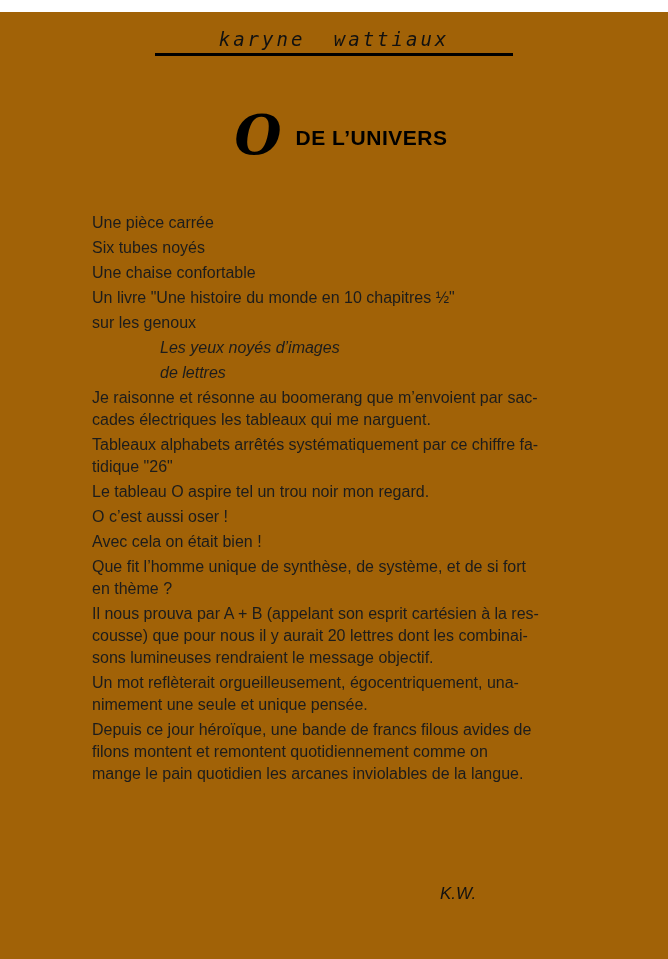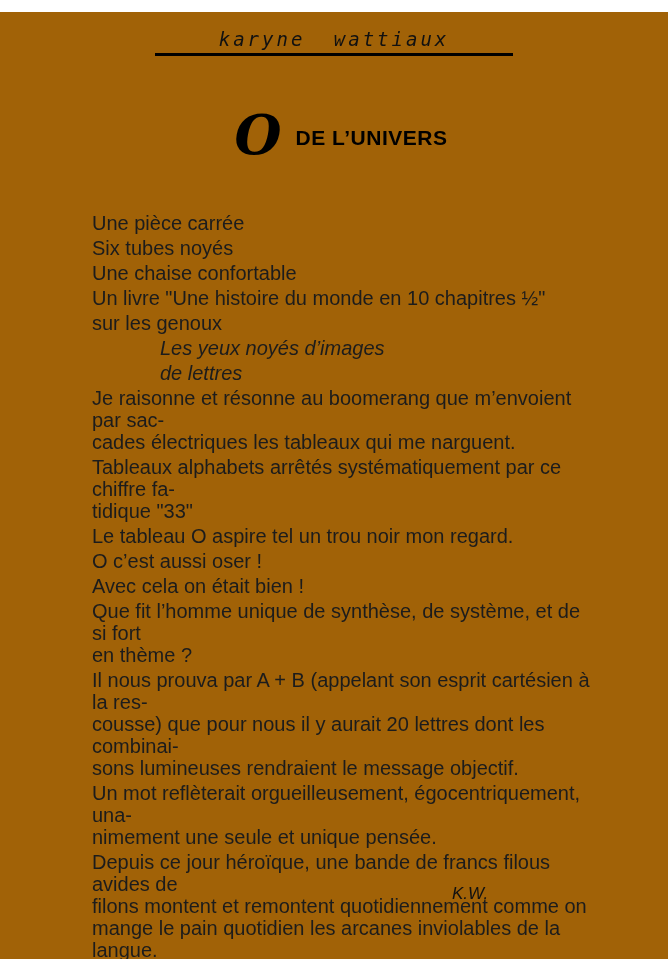--- a/index.html
+++ b/index.html
@@ -61,34 +61,34 @@
     line-height: 54px;
     color: #000000;
     margin: 0 14px 6px 14px;
   }
   
   .body-text {
     margin: 44px 0 0 92px;
     width: 500px;
   }
   .p {
-    font-size: 20px;
+    font-size: 16px;
     line-height: 22px;
     margin: 0 0 3px 0;
     white-space: pre-line;
     color: #1c1c1c;
   }
   .p.indent-italic {
     font-style: italic;
     padding-left: 68px;
   }
   
   .signature {
     position: absolute;
-    left: 452px;
+    left: 440px;
     top: 872px;
     font-style: italic;
     font-size: 17px;
     color: #111111;
   }
 </style>
 </head>
 <body>
 
 <div class="page">
@@ -107,21 +107,21 @@
     <div class="p">Une pièce carrée</div>
     <div class="p">Six tubes noyés</div>
     <div class="p">Une chaise confortable</div>
     <div class="p">Un livre "Une histoire du monde en 10 chapitres ½"</div>
     <div class="p">sur les genoux</div>
     <div class="p indent-italic">Les yeux noyés d’images</div>
     <div class="p indent-italic">de lettres</div>
     <div class="p">Je raisonne et résonne au boomerang que m’envoient par sac-
 cades électriques les tableaux qui me narguent.</div>
     <div class="p">Tableaux alphabets arrêtés systématiquement par ce chiffre fa-
-tidique "33"</div>
+tidique "26"</div>
     <div class="p">Le tableau O aspire tel un trou noir mon regard.</div>
     <div class="p">O c’est aussi oser !</div>
     <div class="p">Avec cela on était bien !</div>
     <div class="p">Que fit l’homme unique de synthèse, de système, et de si fort
 en thème ?</div>
     <div class="p">Il nous prouva par A + B (appelant son esprit cartésien à la res-
 cousse) que pour nous il y aurait 20 lettres dont les combinai-
 sons lumineuses rendraient le message objectif.</div>
     <div class="p">Un mot reflèterait orgueilleusement, égocentriquement, una-
 nimement une seule et unique pensée.</div>

